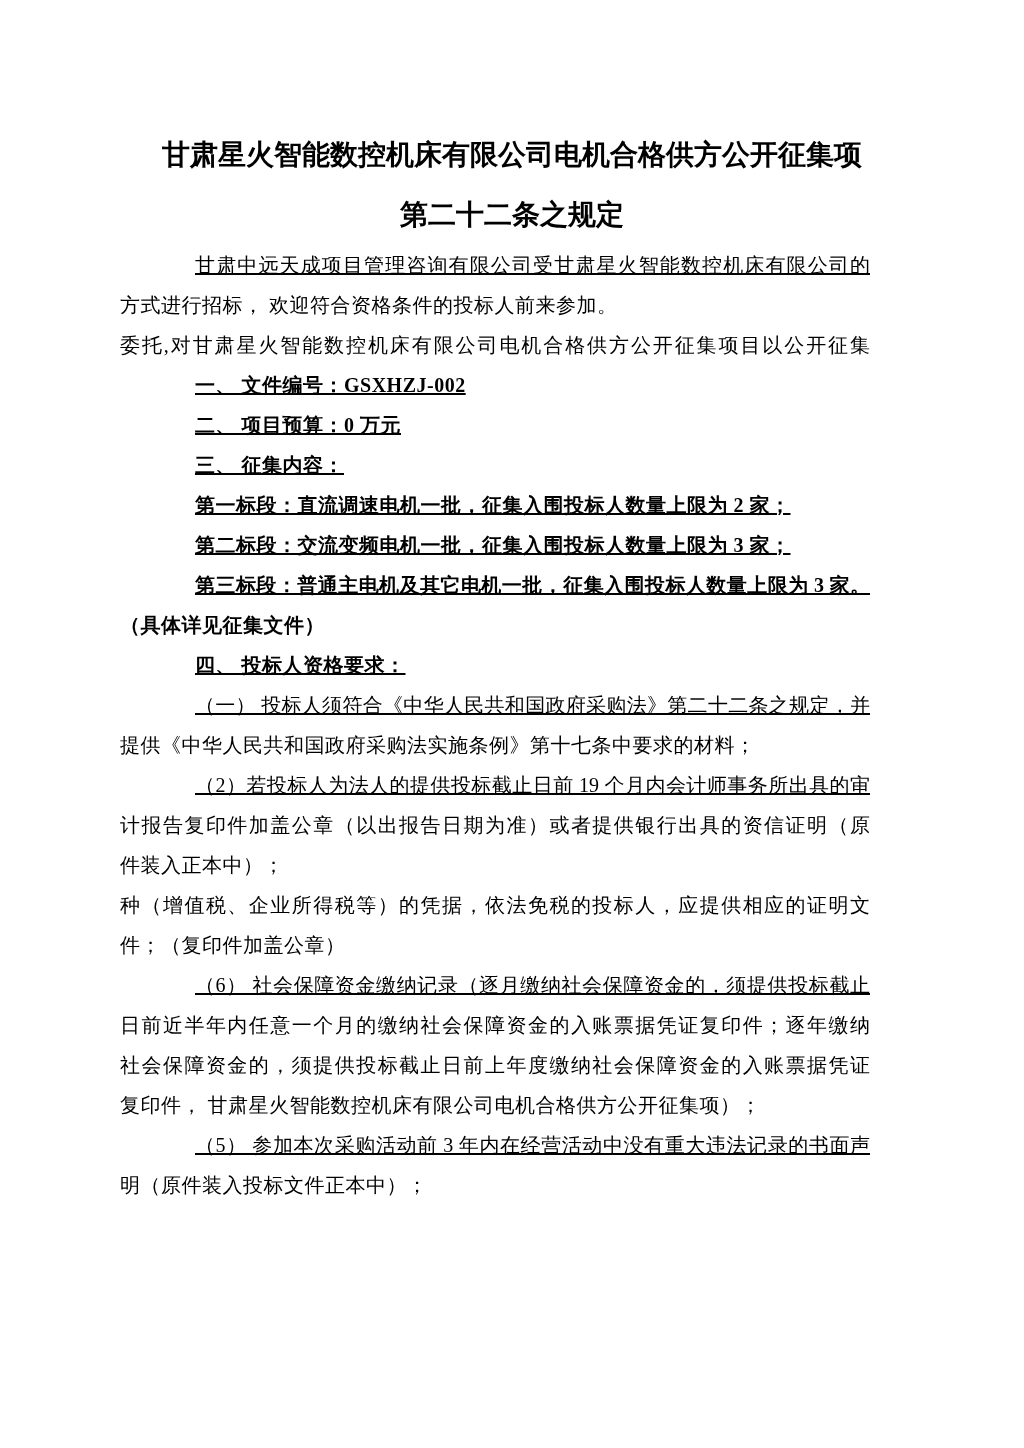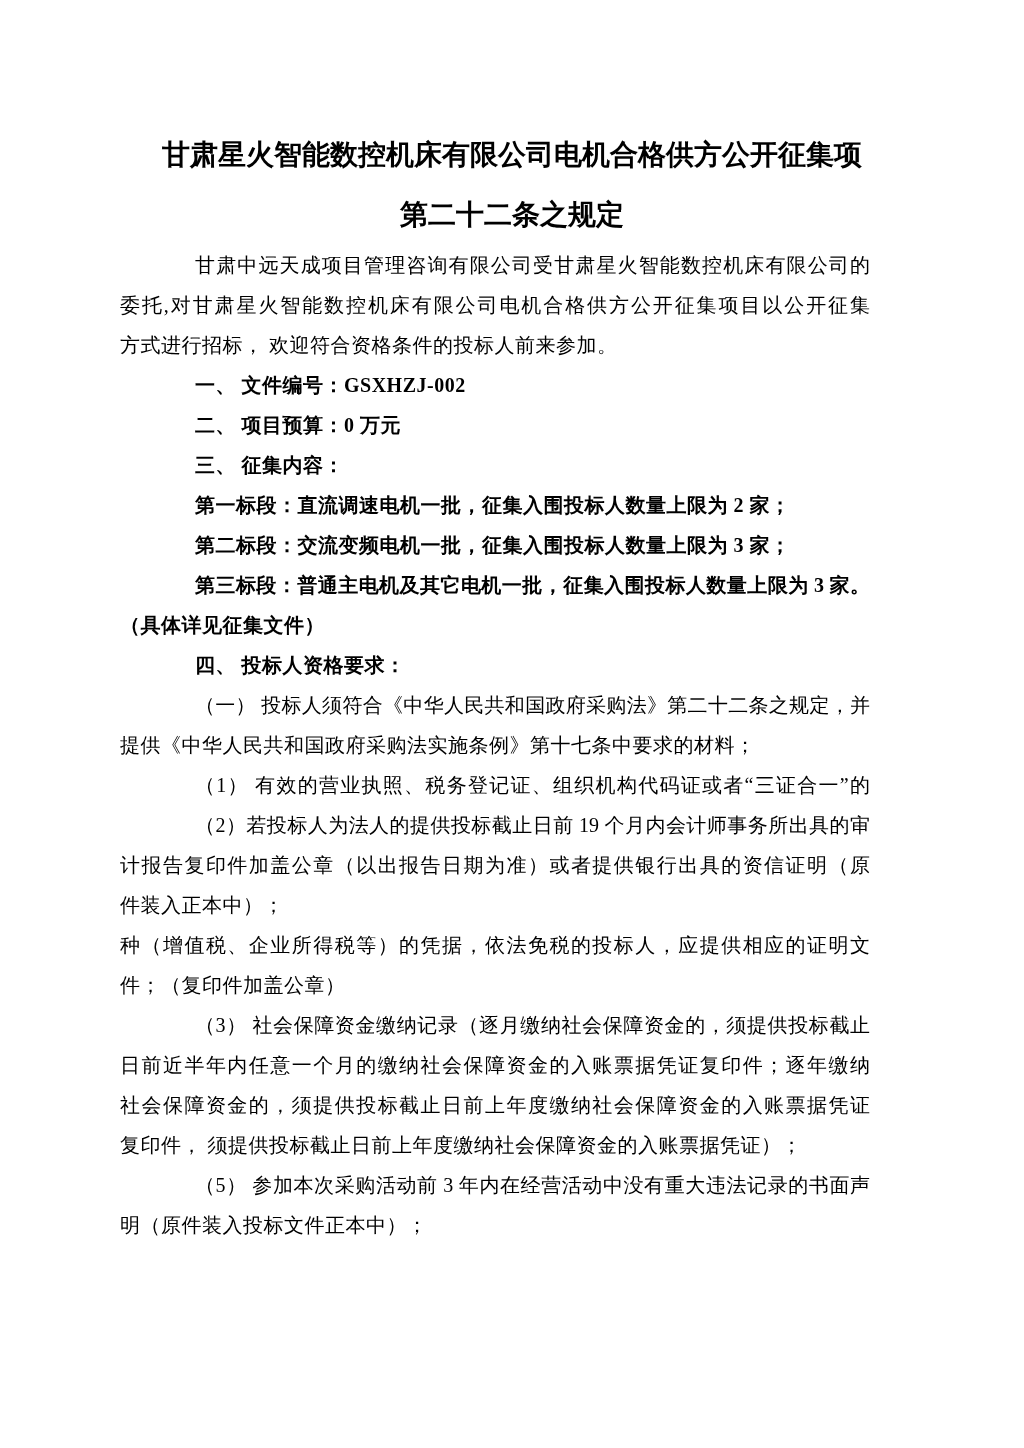--- a/index.html
+++ b/index.html
@@ -35,54 +35,54 @@
     text-align: center;
     margin-left: -120px;
     margin-right: -154px;
     letter-spacing: 0;
   }
   .line.s-heading {
     font-weight: bold;
   }
   .line.indent {
     padding-left: 75px;
+    text-decoration: underline;
   }
   .line.full {
     white-space: normal;
     text-align: justify;
     text-align-last: justify;
     letter-spacing: 0;
   }
 </style>
 </head>
 <body>
 
 <div class="doc">
   <div>
       <div class="line s-title">甘肃星火智能数控机床有限公司电机合格供方公开征集项</div>
       <div class="line s-title">第二十二条之规定</div>
       <div class="line s-body indent full">甘肃中远天成项目管理咨询有限公司受甘肃星火智能数控机床有限公司的</div>
+      <div class="line s-body">方式进行招标， 欢迎符合资格条件的投标人前来参加。</div>
       <div class="line s-body full">委托,对甘肃星火智能数控机床有限公司电机合格供方公开征集项目以公开征集</div>
-      <div class="line s-body">方式进行招标， 欢迎符合资格条件的投标人前来参加。</div>
       <div class="line s-heading indent">一、 文件编号：GSXHZJ-002</div>
       <div class="line s-heading indent">二、 项目预算：0 万元</div>
       <div class="line s-heading indent">三、 征集内容：</div>
       <div class="line s-heading indent">第一标段：直流调速电机一批，征集入围投标人数量上限为 2 家；</div>
       <div class="line s-heading indent">第二标段：交流变频电机一批，征集入围投标人数量上限为 3 家；</div>
       <div class="line s-heading indent full">第三标段：普通主电机及其它电机一批，征集入围投标人数量上限为 3 家。</div>
       <div class="line s-heading">（具体详见征集文件）</div>
       <div class="line s-heading indent">四、 投标人资格要求：</div>
       <div class="line s-body indent full">（一） 投标人须符合《中华人民共和国政府采购法》第二十二条之规定，并</div>
       <div class="line s-body">提供《中华人民共和国政府采购法实施条例》第十七条中要求的材料；</div>
-      <div class="line s-body indent full">（1） 有效的营业执照、税务登记证、组织机构代码证或者“三证合一”的</div>
       <div class="line s-body indent full">（2）若投标人为法人的提供投标截止日前 19 个月内会计师事务所出具的审</div>
       <div class="line s-body full">计报告复印件加盖公章（以出报告日期为准）或者提供银行出具的资信证明（原</div>
       <div class="line s-body">件装入正本中）；</div>
       <div class="line s-body full">种（增值税、企业所得税等）的凭据，依法免税的投标人，应提供相应的证明文</div>
       <div class="line s-body">件；（复印件加盖公章）</div>
-      <div class="line s-body indent full">（3） 社会保障资金缴纳记录（逐月缴纳社会保障资金的，须提供投标截止</div>
+      <div class="line s-body indent full">（6） 社会保障资金缴纳记录（逐月缴纳社会保障资金的，须提供投标截止</div>
       <div class="line s-body full">日前近半年内任意一个月的缴纳社会保障资金的入账票据凭证复印件；逐年缴纳</div>
       <div class="line s-body full">社会保障资金的，须提供投标截止日前上年度缴纳社会保障资金的入账票据凭证</div>
-      <div class="line s-body">复印件， 须提供投标截止日前上年度缴纳社会保障资金的入账票据凭证）；</div>
+      <div class="line s-body">复印件， 甘肃星火智能数控机床有限公司电机合格供方公开征集项）；</div>
       <div class="line s-body indent full">（5） 参加本次采购活动前 3 年内在经营活动中没有重大违法记录的书面声</div>
       <div class="line s-body">明（原件装入投标文件正本中）；</div>
     </div>
 </div>
 
 </body></html>

